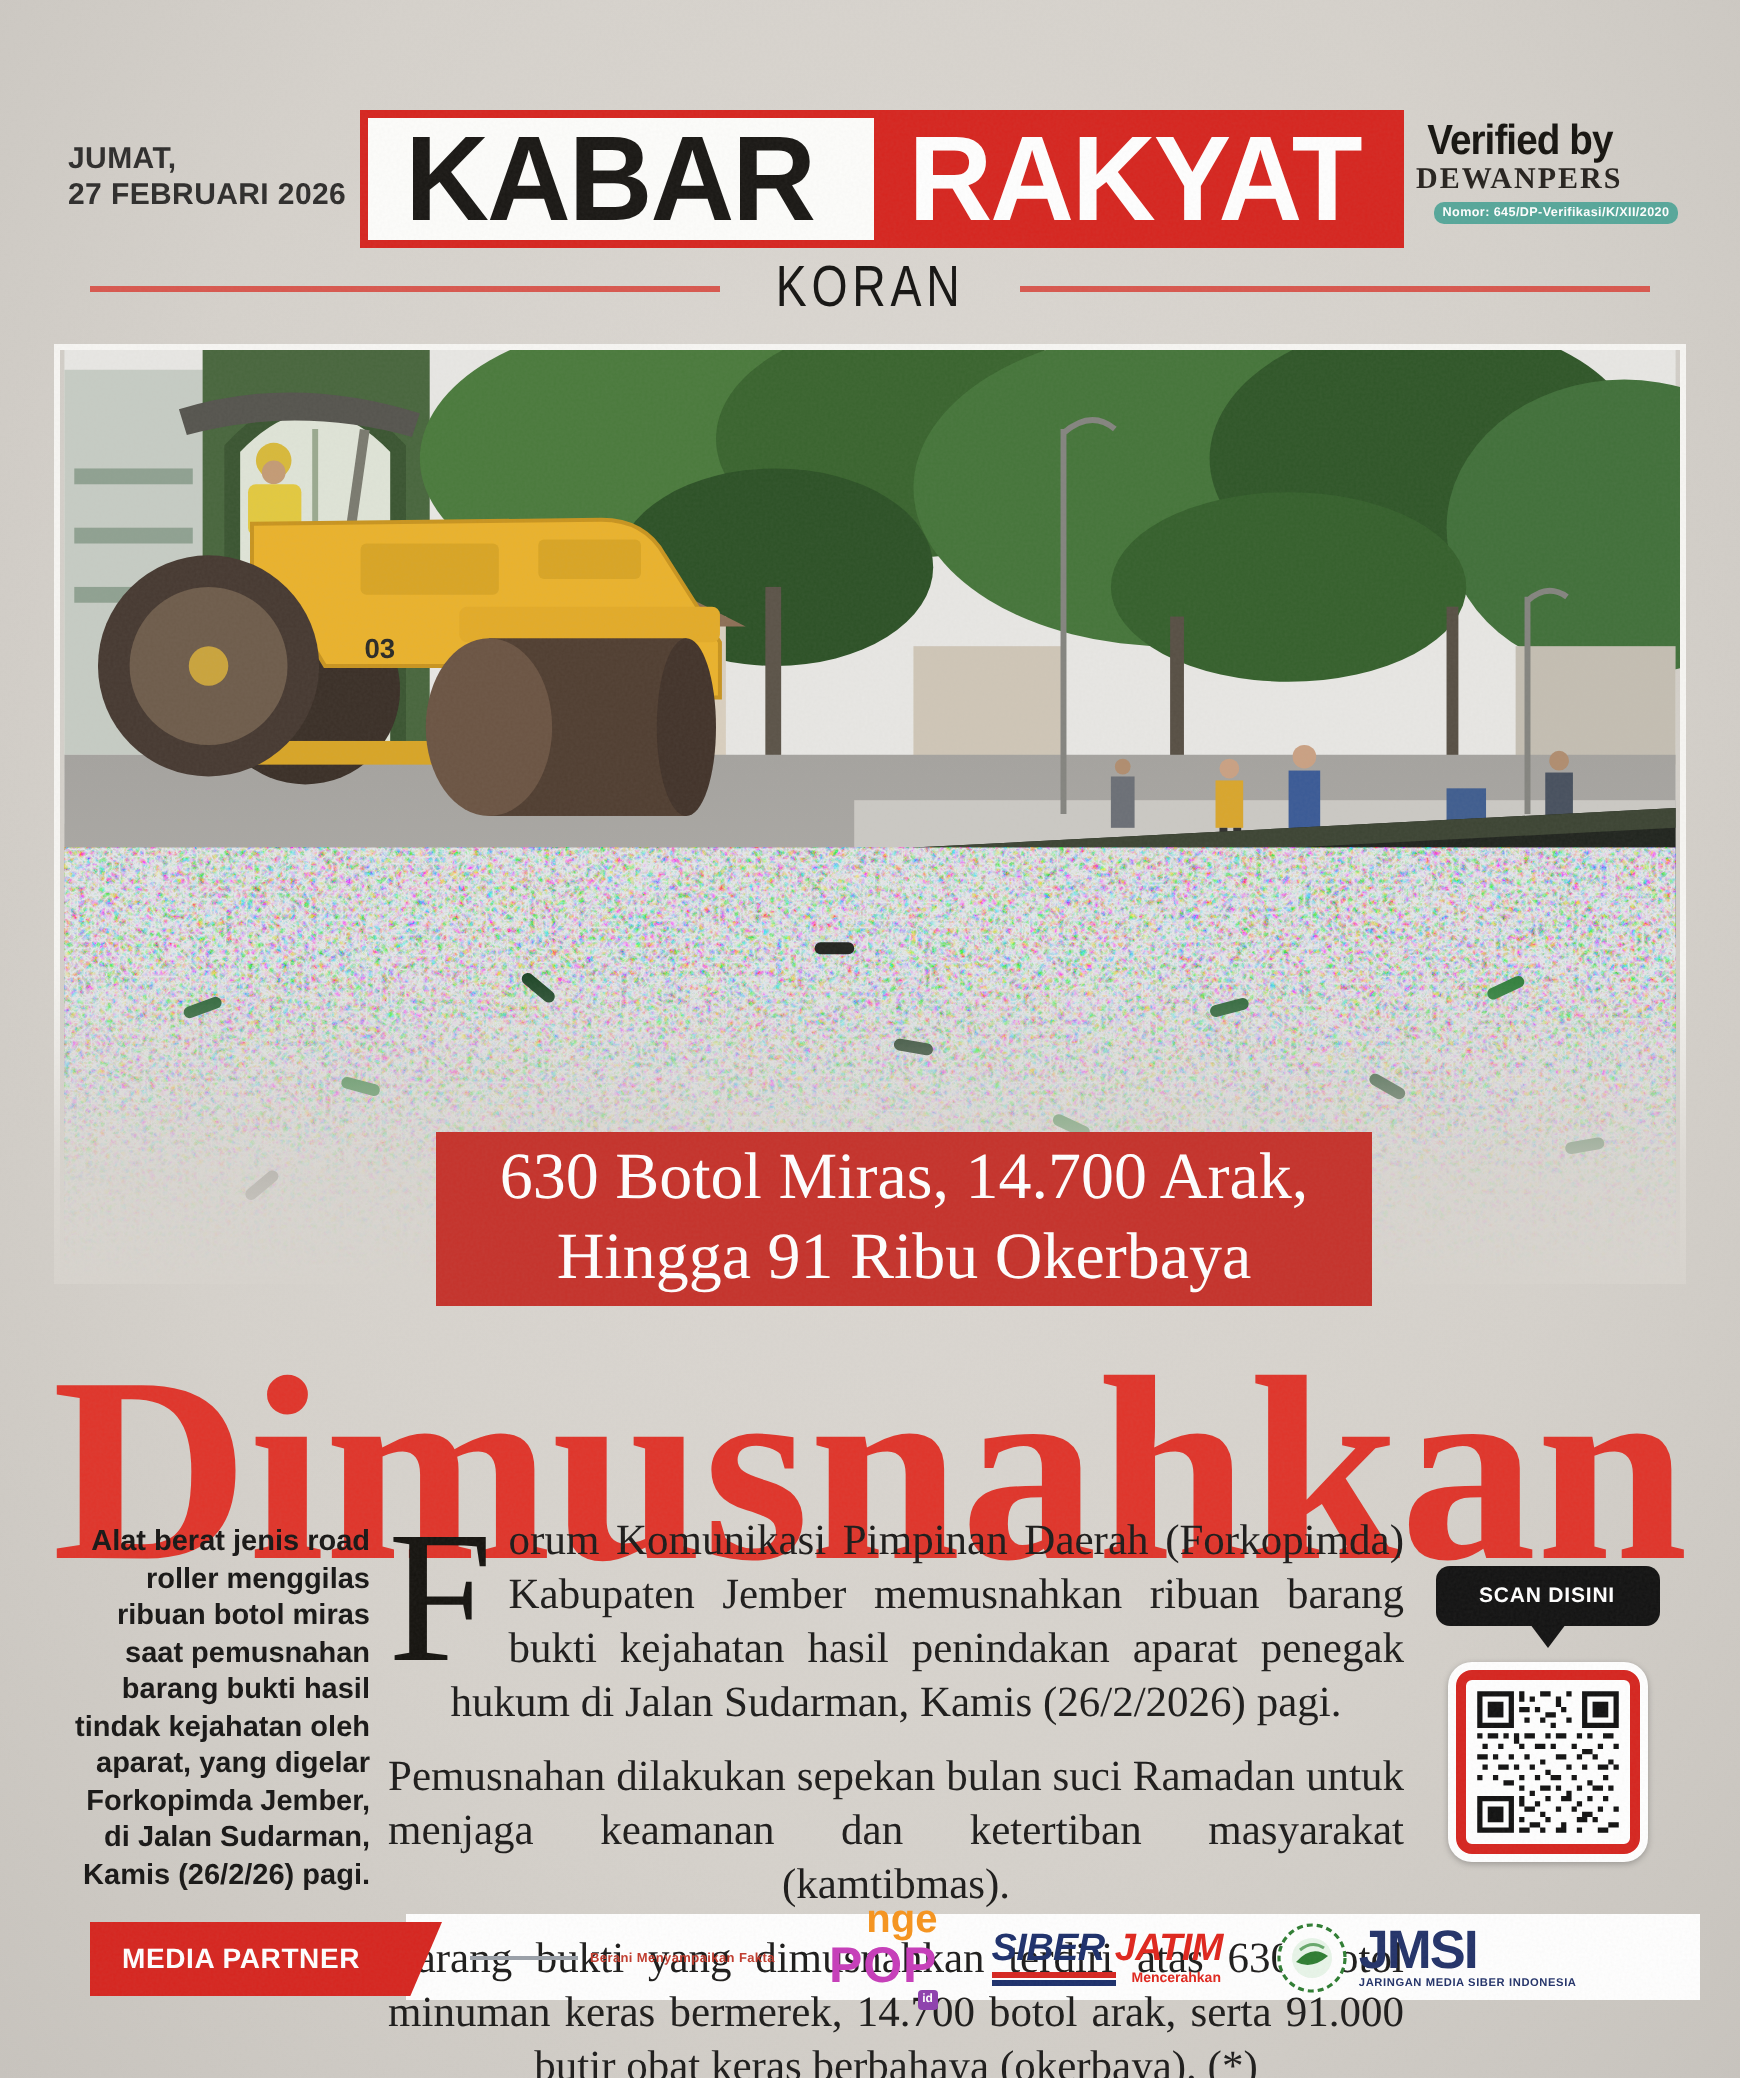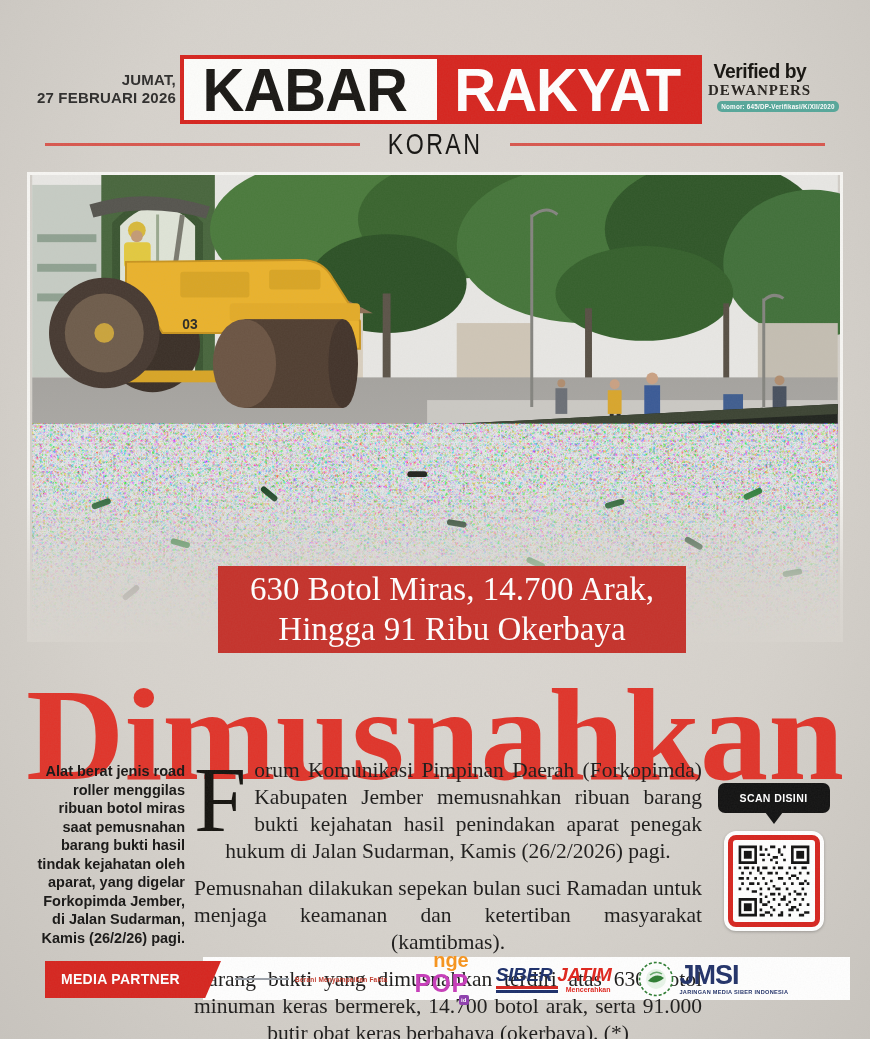--- a/index.html
+++ b/index.html
@@ -3,21 +3,21 @@
 <meta charset="utf-8">
 <style>
   html,body{margin:0;padding:0;background:#b9b5af;}
   .page{position:relative;width:870px;height:1039px;margin:0 auto;overflow:hidden;
         background:radial-gradient(ellipse at 50% 40%, #dedad5 0%, #d6d2cc 60%, #c8c4be 100%);
         font-family:"Liberation Sans",sans-serif;}
   .texture{position:absolute;inset:0;z-index:40;opacity:.35;pointer-events:none;}
   .layer{position:absolute;z-index:1;}
 
   
-  .date-block{left:34px;top:71px;width:142px;text-align:right;
+  .date-block{left:34px;top:71px;width:142px;text-align:left;
               font-weight:bold;color:#2e2d2c;font-size:15px;line-height:18px;letter-spacing:.2px;}
   .masthead{left:180px;top:55px;width:514px;height:61px;border:4px solid #d6251f;display:flex;background:#fdfdfb;gap:11px;}
   .mast-left{width:47%;display:flex;align-items:center;justify-content:center;background:#fdfdfb;}
   .mast-right{flex:1;display:flex;align-items:center;justify-content:center;background:#d6251f;}
   .mast-word{font-weight:bold;font-size:58px;letter-spacing:-1px;line-height:1;transform:scaleY(1.04);}
   .mast-left .mast-word{color:#191714;}
   .mast-right .mast-word{color:#ffffff;}
   .verified{left:708px;top:60px;width:140px;text-align:left;}
   .verified-by{font-weight:bold;font-size:21px;letter-spacing:-.5px;color:#15130f;line-height:22px;transform:scaleX(.92);}
   .verified-org{font-family:"Liberation Serif",serif;font-weight:bold;font-size:15px;letter-spacing:1px;color:#26221e;line-height:17px;}

